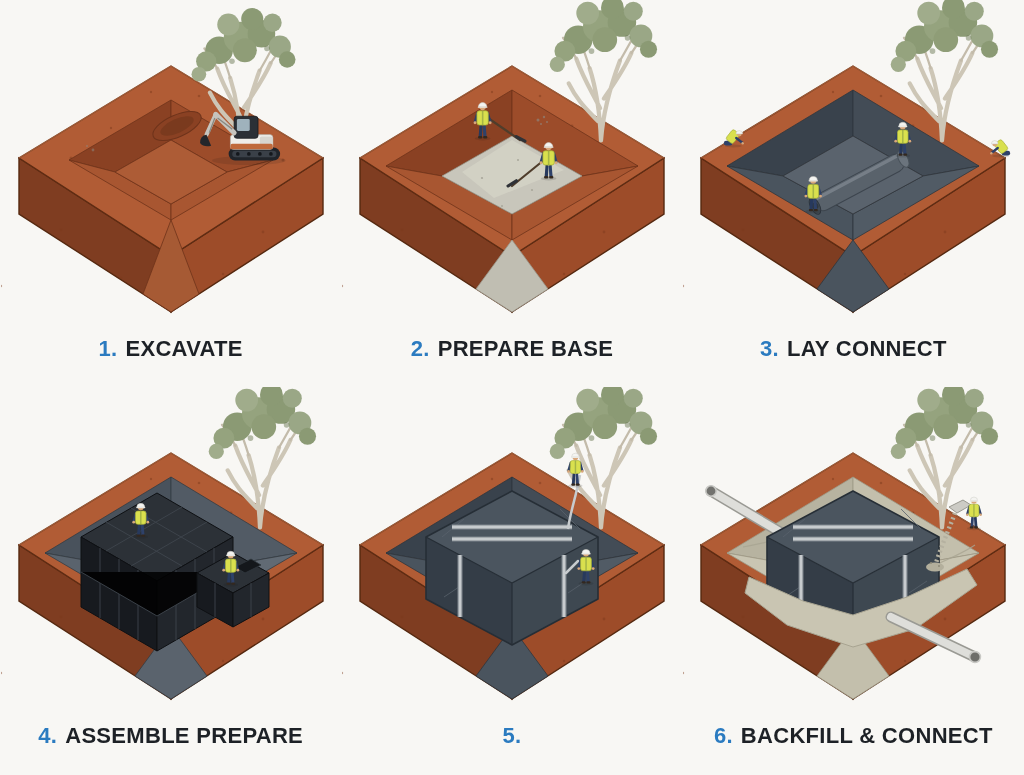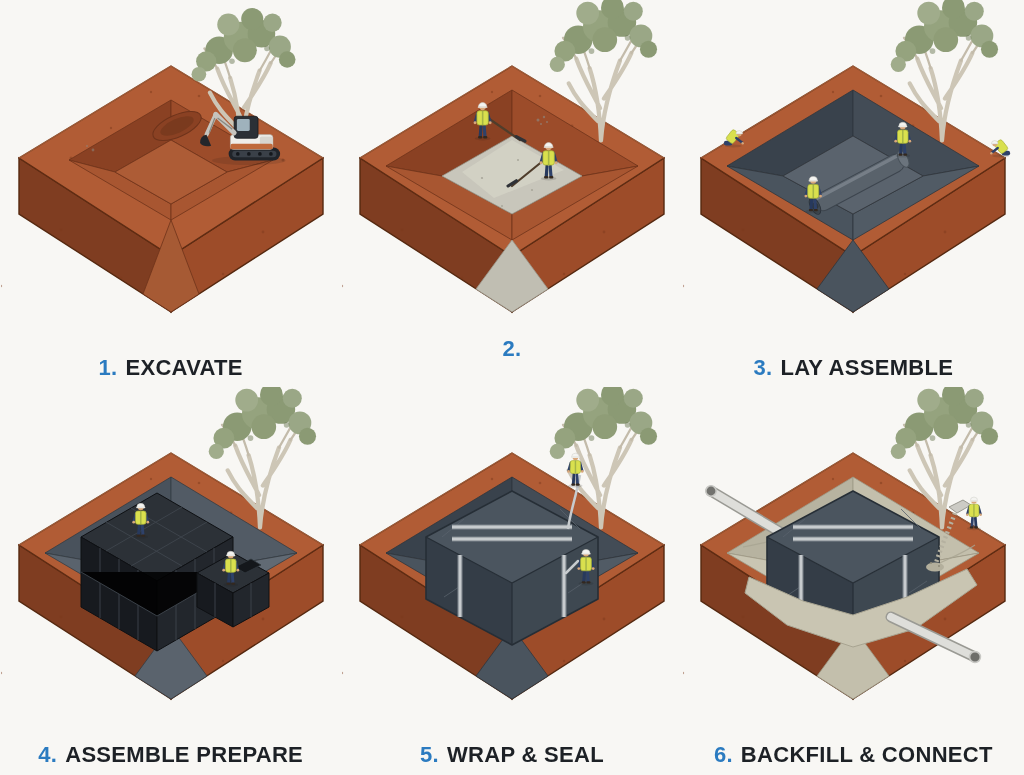--- a/index.html
+++ b/index.html
@@ -9,21 +9,21 @@
     font-family:"Liberation Sans",sans-serif;overflow:hidden;
   }
   .panel{display:flex;flex-direction:column;align-items:center;justify-content:flex-start;}
   .art{width:340px;height:326px;display:block;}
   .cap{
     margin-top:12px;display:flex;gap:8px;align-items:baseline;
     font-weight:700;font-size:22px;letter-spacing:.3px;line-height:1;
     font-family:"Liberation Sans",sans-serif;
   }
   .cap .n{color:#2b7bc0;}
-  .cap .t{color:#1d2126;margin-top:19px;}
+  .cap .t{color:#1d2126;}
 </style>
 </head>
 <body>
 
 <svg width="0" height="0" style="position:absolute" aria-hidden="true">
   <defs>
 
     <g id="g-shell">
       <polygon points="18,158 170,256 170,312 18,214" fill="#7f3d21" stroke="#55280f" stroke-width="1.4"></polygon>
       <polygon points="170,256 322,158 322,214 170,312" fill="#9d4c29" stroke="#55280f" stroke-width="1.4"></polygon>
@@ -198,20 +198,21 @@
       <use href="#g-worker" transform="translate(194,138) scale(1.05)"></use>
       <g fill="#8d8d88" opacity=".6">
         <circle cx="196" cy="120" r="1.5"></circle>
           <circle cx="202" cy="117" r="1.2"></circle>
           <circle cx="199" cy="124" r="1"></circle>
           <circle cx="205" cy="122" r="1"></circle>
       </g>
     </svg>
     <div class="cap">
       <span class="n">2.</span>
+      <span class="t">PREPARE BASE</span>
     </div>
   </section>
 
   <section class="panel">
     <svg class="art" viewBox="0 0 340 326">
       <use href="#g-shell"></use>
       <use href="#g-lining-slate"></use>
       <use href="#g-tree" transform="translate(202,-4) scale(0.95)"></use>
       <g transform="translate(132,206) rotate(-28)">
         <rect x="0" y="-9" width="100" height="18" rx="9" fill="#59626b" stroke="#3d454e" stroke-width="1"></rect>
@@ -220,21 +221,21 @@
         <ellipse cx="0" cy="0" rx="4.5" ry="9" fill="#414a53" stroke="#2e363e" stroke-width="1"></ellipse>
         <circle cx="0" cy="0" r="3.4" fill="#2e363e"></circle>
       </g>
       <use href="#g-worker" transform="translate(208,118) scale(0.98)"></use>
       <use href="#g-worker" transform="translate(118,172) scale(1.02)"></use>
       <use href="#g-kneel" transform="translate(38,128) scale(0.95)"></use>
       <use href="#g-kneel" transform="translate(330,138) scale(-0.95,0.95)"></use>
     </svg>
     <div class="cap">
       <span class="n">3.</span>
-      <span class="t">LAY ASSEMBLE</span>
+      <span class="t">LAY CONNECT</span>
     </div>
   </section>
 
   <section class="panel">
     <svg class="art" viewBox="0 0 340 326">
       <use href="#g-shell"></use>
       <g stroke="#343c44" stroke-width=".8">
         <polygon points="170,90 44,166 100,176 170,136" fill="#49525c"></polygon>
         <polygon points="170,90 296,166 240,176 170,136" fill="#525b65"></polygon>
         <polygon points="44,166 170,240 170,214 100,176" fill="#5a636d"></polygon>
@@ -274,21 +275,20 @@
       <use href="#g-lining-slate"></use>
       <use href="#g-tree" transform="translate(202,-4) scale(0.95)"></use>
       <use href="#g-tank"></use>
       <path d="M238,88 C234,110 228,126 226,142" stroke="#c7cbce" stroke-width="2.5" fill="none"></path>
       <use href="#g-worker" transform="translate(222,62) scale(0.95)"></use>
       <path d="M236,174 L224,186" stroke="#c7cbce" stroke-width="2.5" stroke-linecap="round"></path>
       <use href="#g-worker" transform="translate(232,158) scale(1.0)"></use>
     </svg>
     <div class="cap">
       <span class="n">5.</span>
-      <span class="t">WRAP &amp; SEAL</span>
     </div>
   </section>
 
   <section class="panel">
     <svg class="art" viewBox="0 0 340 326">
       <use href="#g-shell"></use>
       <g stroke="#9d9987" stroke-width=".8">
         <polygon points="170,90 44,166 100,176 170,136" fill="#b7b3a0"></polygon>
         <polygon points="170,90 296,166 240,176 170,136" fill="#c3bfac"></polygon>
         <polygon points="44,166 170,240 170,214 100,176" fill="#c9c5b2"></polygon>

